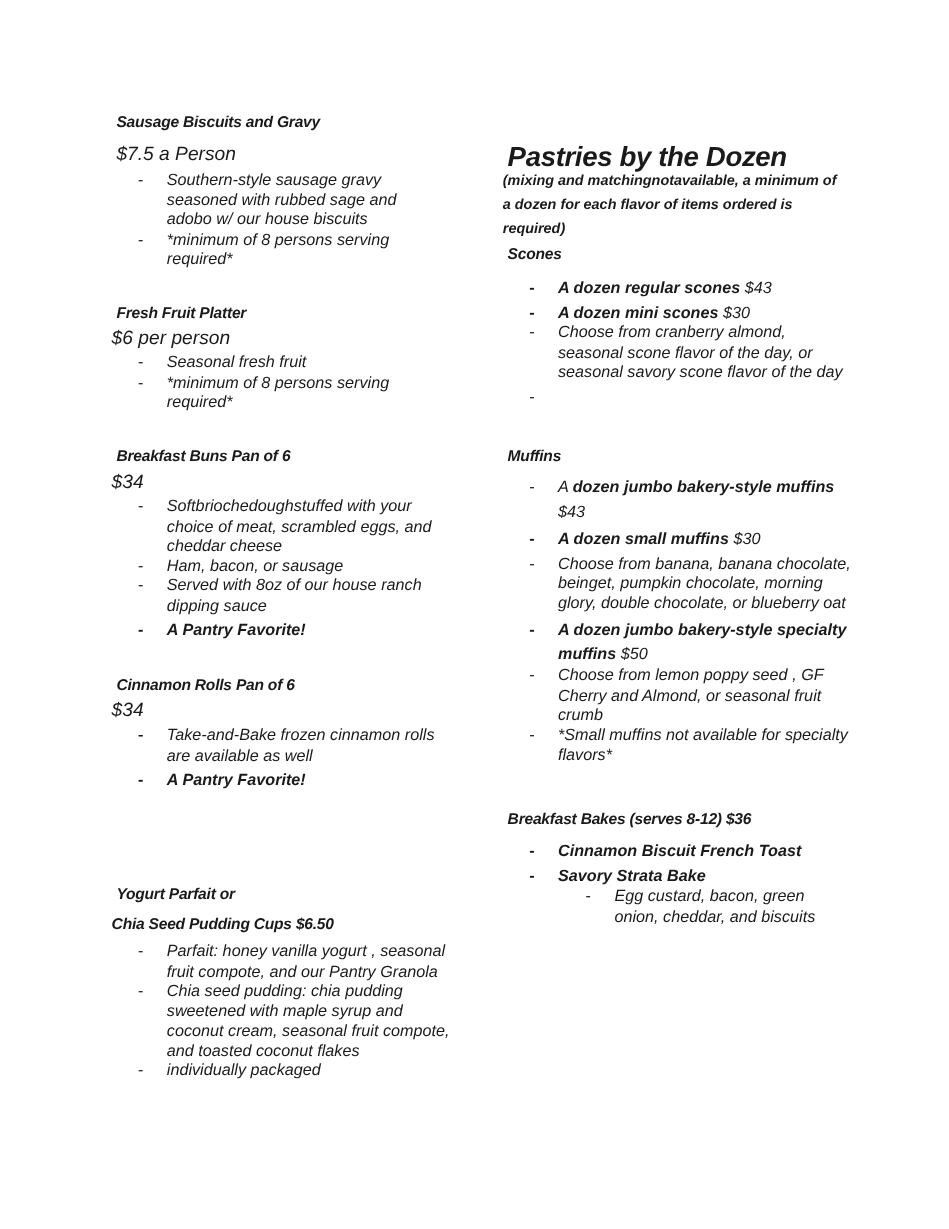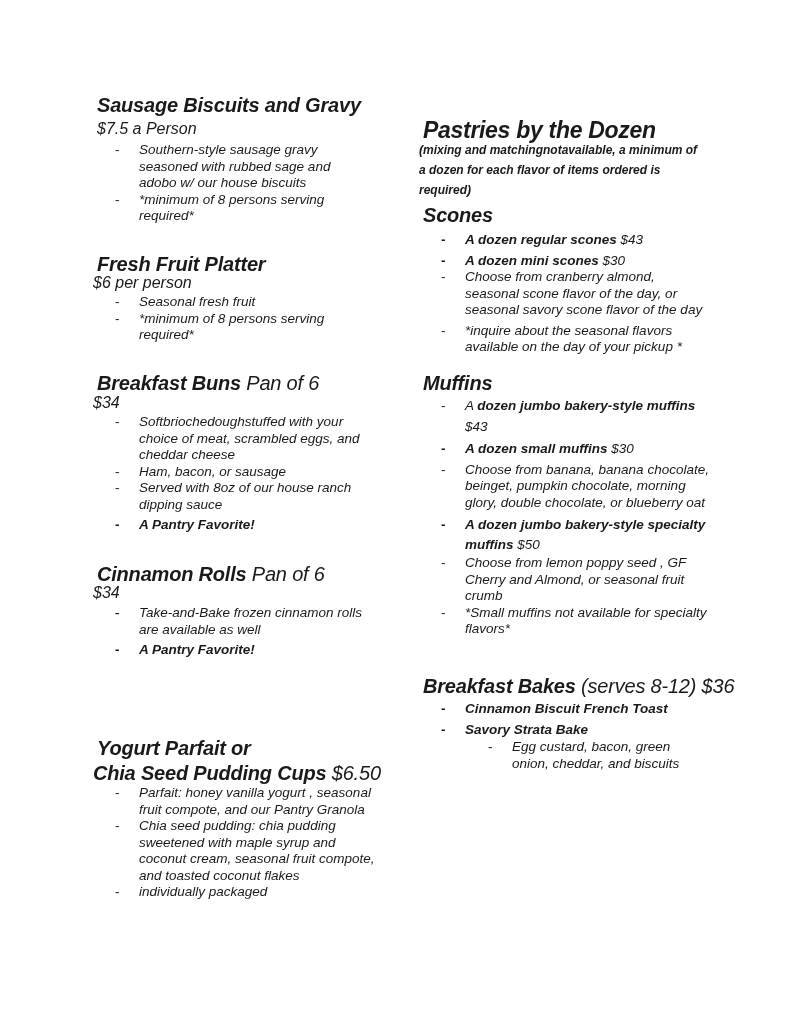--- a/index.html
+++ b/index.html
@@ -1,22 +1,22 @@
 <!DOCTYPE html>
 <html><head>
 <meta charset="utf-8">
 <style>
   html, body { margin:0; padding:0; background:#ffffff; }
   body { width:791px; height:1024px; position:relative; overflow:hidden;
          font-family:"Liberation Sans", sans-serif; color:#1a1a1a; font-style:italic; }
   .abs { position:absolute; }
-  .h { font-weight:bold; font-size:20px; letter-spacing:-0.2px; }
+  .h { font-weight:bold; font-size:13px; letter-spacing:-0.2px; }
   .h-big { font-weight:bold; font-size:23px; letter-spacing:-0.3px; }
   .price { font-size:16px; font-weight:normal; }
-  .reg { font-weight:normal; }
+  .reg { font-weight:bold; }
   .sub { font-weight:bold; font-size:12px; line-height:20px; }
   ul.items { list-style:none; margin:0; padding:0; position:absolute; }
   ul.items li { position:relative; font-size:13.5px; line-height:16.5px; padding-left:0; }
   ul.items li .dash { position:absolute; left:-24px; font-style:normal; }
   ul.items li .dash.bold { font-weight:bold; }
   ul.items li.b { font-weight:bold; }
   ul.items li.gap { margin-top:4px; }
 </style>
 </head>
 <body>
@@ -61,21 +61,21 @@
 </ul>
 
 <div class="abs h-big" style="left:423px;top:117px;">Pastries by the Dozen</div>
 <div class="abs sub" style="left:419px;top:140px;width:280px;"> (mixing and matchingnotavailable, a minimum of a dozen for each flavor of items ordered is required)</div>
 
 <div class="abs h" style="left:423px;top:204px;">Scones</div>
 <ul class="items" style="left:465px;top:228px;width:240px;">
   <li class="gap"><span class="dash bold">-</span><b> A dozen regular scones</b><span> $43</span></li>
   <li class="gap"><span class="dash bold">-</span><b>A dozen mini scones</b><span> $30</span></li>
   <li><span class="dash">-</span><span>Choose from cranberry almond, seasonal scone flavor of the day, or seasonal savory scone flavor of the day</span></li>
-  <li class="gap"><span class="dash">-</span><span>*inquire about the seasonal flavors available on the day of your pickup *</span></li>
+  <li class="gap"><span class="dash">-</span></li>
 </ul>
 
 <div class="abs h" style="left:423px;top:372px;">Muffins</div>
 <ul class="items" style="left:465px;top:395px;width:245px;">
   <li style="line-height:21px;"><span class="dash">-</span><span>A </span><b>dozen jumbo bakery-style muffins</b><br><span>$43</span></li>
   <li class="gap"><span class="dash bold">-</span><b>A dozen small muffins</b><span> $30</span></li>
   <li class="gap"><span class="dash">-</span><span>Choose from banana, banana chocolate, beinget, pumpkin chocolate, morning glory, double chocolate, or blueberry oat</span></li>
   <li class="gap" style="line-height:20px;"><span class="dash bold">-</span><b>A dozen jumbo bakery-style specialty muffins</b><span> $50</span></li>
   <li><span class="dash">-</span><span>Choose from lemon poppy seed , GF Cherry and Almond, or seasonal fruit crumb</span></li>
   <li><span class="dash">-</span><span>*Small muffins not available for specialty flavors*</span></li>

